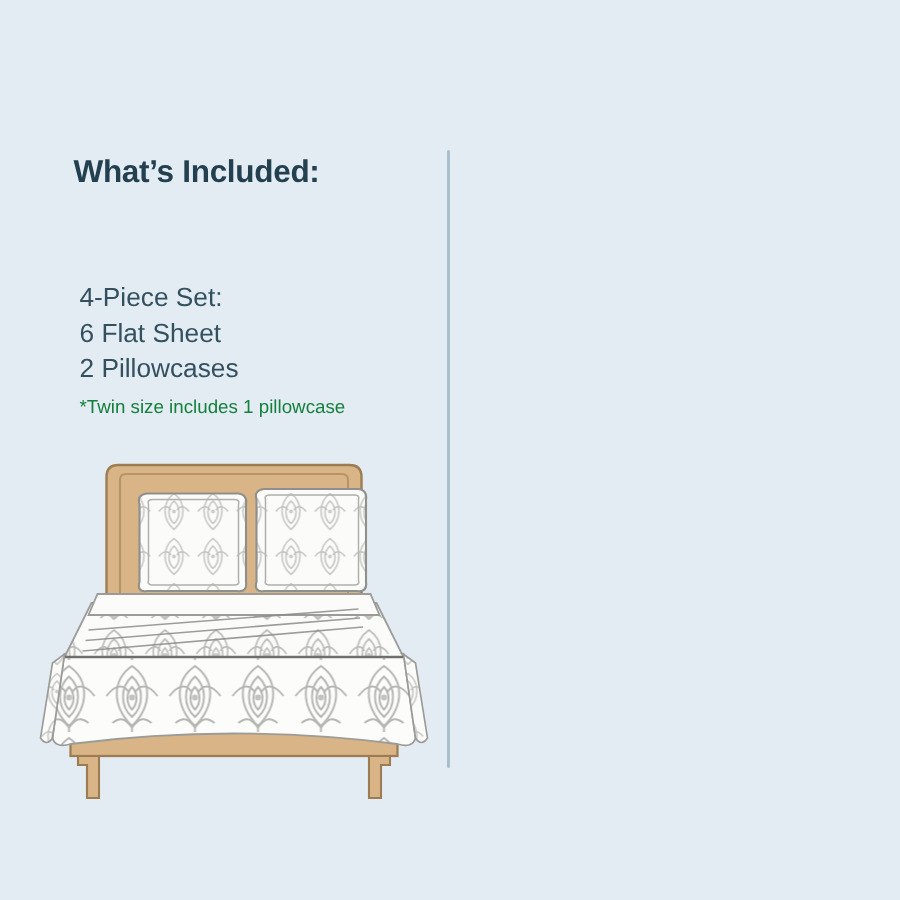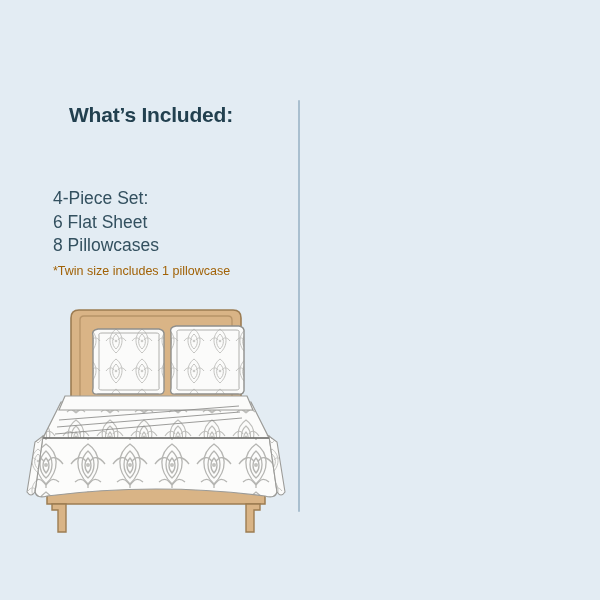--- a/index.html
+++ b/index.html
@@ -41,41 +41,41 @@
     height: 600px;
   }
   .heading {
     position: absolute;
     font-size: 21px;
     font-weight: bold;
     color: #22404f;
     letter-spacing: -0.2px;
     white-space: nowrap;
   }
-  .heading-left { left: 49px; top: 103px; margin-left: 20px; }
+  .heading-left { left: 49px; top: 103px; }
 
   .included-list {
     position: absolute;
     left: 53px;
     top: 158px;
     width: 230px;
     margin-top: 29px;
   }
   .included-line {
     font-size: 17.5px;
     color: #33505f;
     line-height: 23.5px;
     white-space: nowrap;
   }
   .footnote {
     position: absolute;
     left: 53px;
     top: 264px;
     font-size: 12.5px;
-    color: #a16207;
+    color: #15803d;
     white-space: nowrap;
   }
 
   
   .bed-wrap {
     position: absolute;
     left: 25px;
     top: 296px;
     width: 262px;
     height: 240px;
@@ -98,21 +98,21 @@
 
   <div class="divider"></div>
 
   <div class="col-left">
 
     <div class="heading heading-left">What’s Included:</div>
 
     <div class="included-list">
       <div class="included-line">4-Piece Set:</div>
       <div class="included-line">6 Flat Sheet</div>
-      <div class="included-line">8 Pillowcases</div>
+      <div class="included-line">2 Pillowcases</div>
     </div>
 
     <div class="footnote">*Twin size includes 1 pillowcase</div>
 
     <div class="bed-wrap">
       <svg width="262" height="240" viewBox="0 0 262 240" xmlns="http://www.w3.org/2000/svg">
         <defs>
 
           <pattern id="damaskA" x="0" y="0" width="34" height="40" patternUnits="userSpaceOnUse">
             <rect width="34" height="40" fill="#fbfbfa"></rect>

